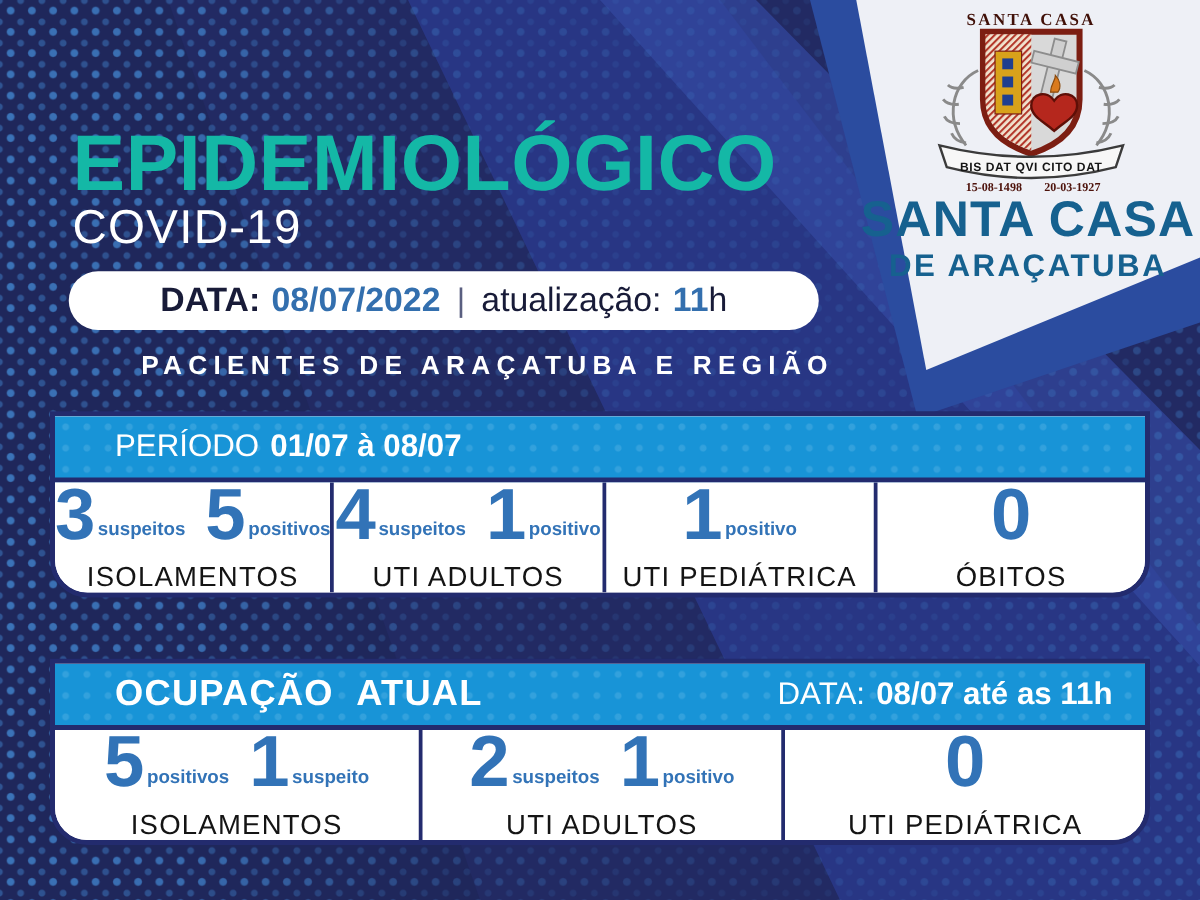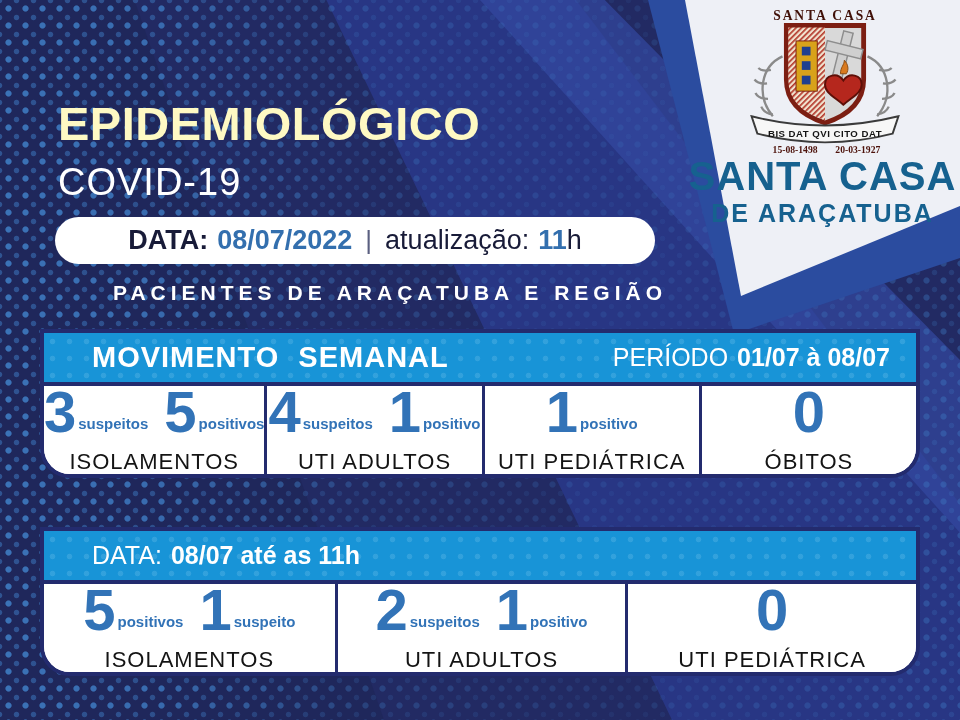--- a/index.html
+++ b/index.html
@@ -20,22 +20,22 @@
       radial-gradient(circle, rgba(64,128,200,.85) 2.6px, rgba(64,128,200,0) 3.6px),
       radial-gradient(circle, rgba(64,128,200,.5) 2.2px, rgba(64,128,200,0) 3.2px);
     background-size:17px 17px,17px 17px;
     background-position:0 0,8px 9px;
     -webkit-mask-image:linear-gradient(90deg, rgba(0,0,0,1) 0%, rgba(0,0,0,.9) 16%, rgba(0,0,0,.36) 38%, rgba(0,0,0,.2) 66%, rgba(0,0,0,.45) 100%);
     mask-image:linear-gradient(90deg, rgba(0,0,0,1) 0%, rgba(0,0,0,.9) 16%, rgba(0,0,0,.36) 38%, rgba(0,0,0,.2) 66%, rgba(0,0,0,.45) 100%);}
   .wedge{position:absolute; inset:0; width:960px; height:720px;}
   
   .title1{position:absolute; left:58px; top:34px; color:#f5e003;
     font-size:64px; font-weight:700; letter-spacing:1px; line-height:1;}
-  .title2{position:absolute; left:58px; top:100px; color:#fef9c3;
-    font-size:47px; font-weight:700; letter-spacing:.5px; line-height:1;}
+  .title2{position:absolute; left:58px; top:100px; color:#14b8a6;
+    font-size:63px; font-weight:700; letter-spacing:.5px; line-height:1;}
   .subtitle{position:absolute; left:58px; top:163px; color:#fff;
     font-size:38px; font-weight:400; letter-spacing:1px; line-height:1;}
   
   .pill{position:absolute; left:55px; top:217px; width:600px; height:47px;
     background:#fff; border-radius:26px; display:flex; align-items:center;
     justify-content:center; gap:9px; font-size:27px;}
   .pill .dark{color:#181b38; font-weight:700;}
   .pill .blue{color:#336fae; font-weight:700;}
   .pill .sep{color:#5a5f80; font-weight:300; font-size:26px; margin:0 4px;}
   .pill .plain{color:#181b38; font-weight:400;}
@@ -137,21 +137,20 @@
     <span style="display:flex;align-items:flex-start;">
       <span class="blue">11</span>
         <span class="plain">h</span>
     </span>
   </div>
 
   <div class="audience">PACIENTES DE ARAÇATUBA E REGIÃO</div>
 
   <div class="section s1">
     <div class="sec-bar">
-      <div class="bar-title">MOVIMENTO SEMANAL</div>
       <div class="bar-right">
         <span class="lbl">PERÍODO</span>
         <span class="val">01/07 à 08/07</span>
       </div>
     </div>
     <div class="sec-row">
       <div class="cell">
         <div class="statline">
           <span class="pair">
               <span class="num">3</span>
@@ -192,20 +191,21 @@
               <span class="num">0</span>
             </span>
         </div>
         <div class="cell-label">ÓBITOS</div>
       </div>
     </div>
   </div>
 
   <div class="section s2">
     <div class="sec-bar">
+      <div class="bar-title">OCUPAÇÃO ATUAL</div>
       <div class="bar-right">
         <span class="lbl">DATA:</span>
         <span class="val">08/07 até as 11h</span>
       </div>
     </div>
     <div class="sec-row">
       <div class="cell">
         <div class="statline">
           <span class="pair">
               <span class="num">5</span>

